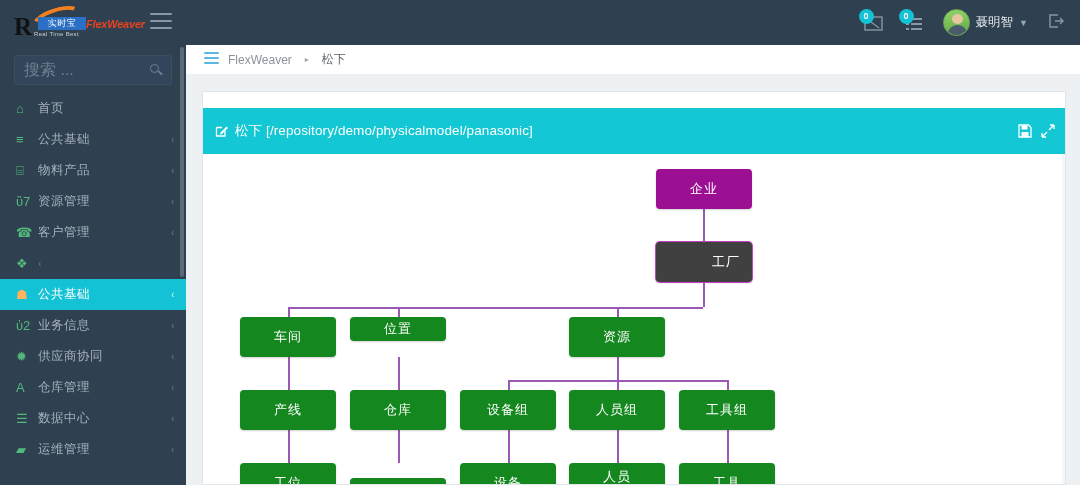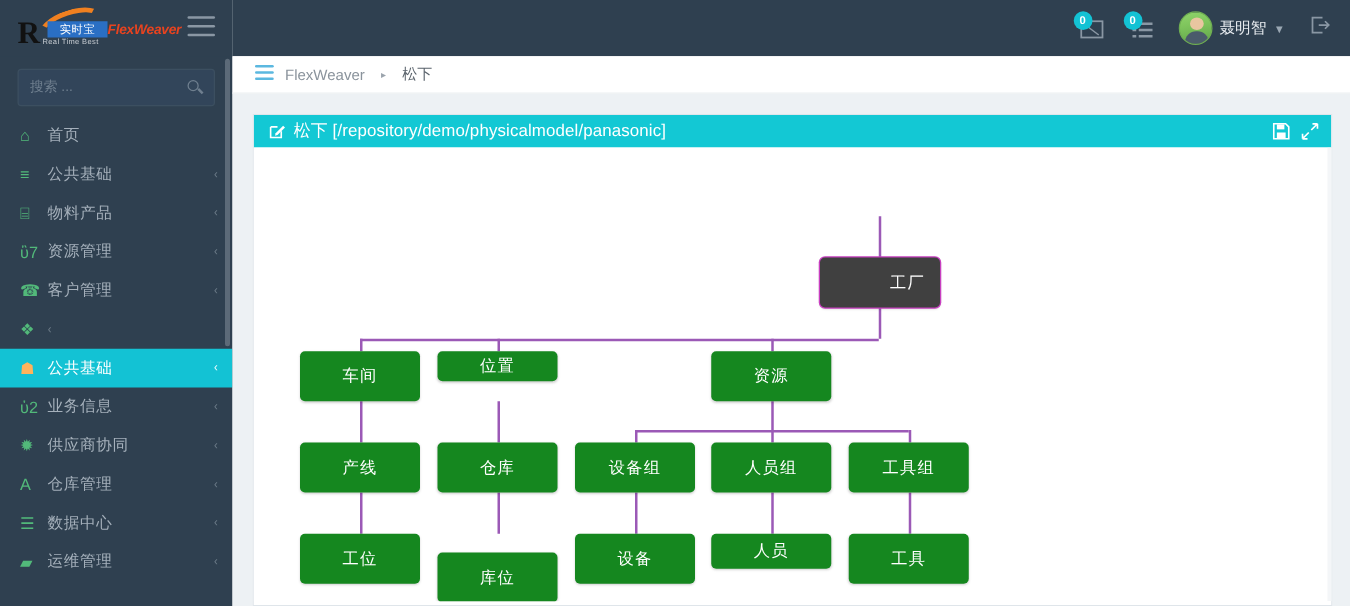--- a/index.html
+++ b/index.html
@@ -74,21 +74,21 @@
   .search-box {
     position: relative;
     height: 30px;
     border: 1px solid #3c4f60;
     border-radius: 3px;
     background: #32455a;
   }
   .search-box input {
     width: 100%; height: 100%;
     background: transparent; border: 0; outline: 0;
-    color: #b9c2cb; font-size: 11px;
+    color: #b9c2cb; font-size: 16px;
     padding: 0 26px 0 9px;
     font-family: Liberation Sans, sans-serif;
   }
   .search-box input::placeholder { color: #6f7f8f; }
   .search-icon {
     position: absolute; right: 8px; top: 8px;
     width: 13px; height: 13px;
   }
   .search-icon .circ {
     position: absolute; left: 0; top: 0;
@@ -214,24 +214,24 @@
     padding: 16px 14px 0 16px;
   }
   .panel {
     width: 864px; height: 394px;
     background: #fff;
     border: 1px solid #dfe5ea;
     position: relative;
     overflow: hidden;
   }
   .panel-head {
-    height: 26px; background: #13c8d4;
+    height: 46px; background: #13c8d4;
     display: flex; align-items: center;
     padding: 0 10px 0 12px;
-    color: #ffffff; font-size: 13.5px;
+    color: #ffffff; font-size: 13.5px; margin-top: 16px;
   }
   .ph-pencil { margin-right: 6px; display: flex; }
   .ph-title { flex: 1; letter-spacing: .1px; }
   .ph-actions { display: flex; gap: 9px; align-items: center; }
   .ph-actions .pa { cursor: pointer; display: flex; }
 
   .canvas {
     position: relative;
     width: 864px; height: 363px;
     background: #ffffff;
@@ -447,20 +447,23 @@
           <div class="link v" style="left: 414px; top: 203px; height: 23px;"></div>
           <div class="link h" style="left: 305px; top: 226px; width: 219px;"></div>
           <div class="link v" style="left: 305px; top: 226px; height: 10px;"></div>
           <div class="link v" style="left: 414px; top: 226px; height: 10px;"></div>
           <div class="link v" style="left: 524px; top: 226px; height: 10px;"></div>
           <div class="link v" style="left: 85px; top: 276px; height: 33px;"></div>
           <div class="link v" style="left: 195px; top: 276px; height: 33px;"></div>
           <div class="link v" style="left: 305px; top: 276px; height: 33px;"></div>
           <div class="link v" style="left: 414px; top: 276px; height: 33px;"></div>
           <div class="link v" style="left: 524px; top: 276px; height: 33px;"></div>
+          <div class="node purple" style="left: 453px; top: 15px; width: 96px; height: 40px;">
+            <span>企业</span>
+          </div>
           <div class="node purple-sel" style="left: 453px; top: 88px; width: 96px; height: 40px;">
             <span>工厂</span>
           </div>
           <div class="node green" style="left: 37px; top: 163px; width: 96px; height: 40px;">
             <span>车间</span>
           </div>
           <div class="node green" style="left: 147px; top: 163px; width: 96px; height: 24px;">
             <span>位置</span>
           </div>
           <div class="node green" style="left: 366px; top: 163px; width: 96px; height: 40px;">

